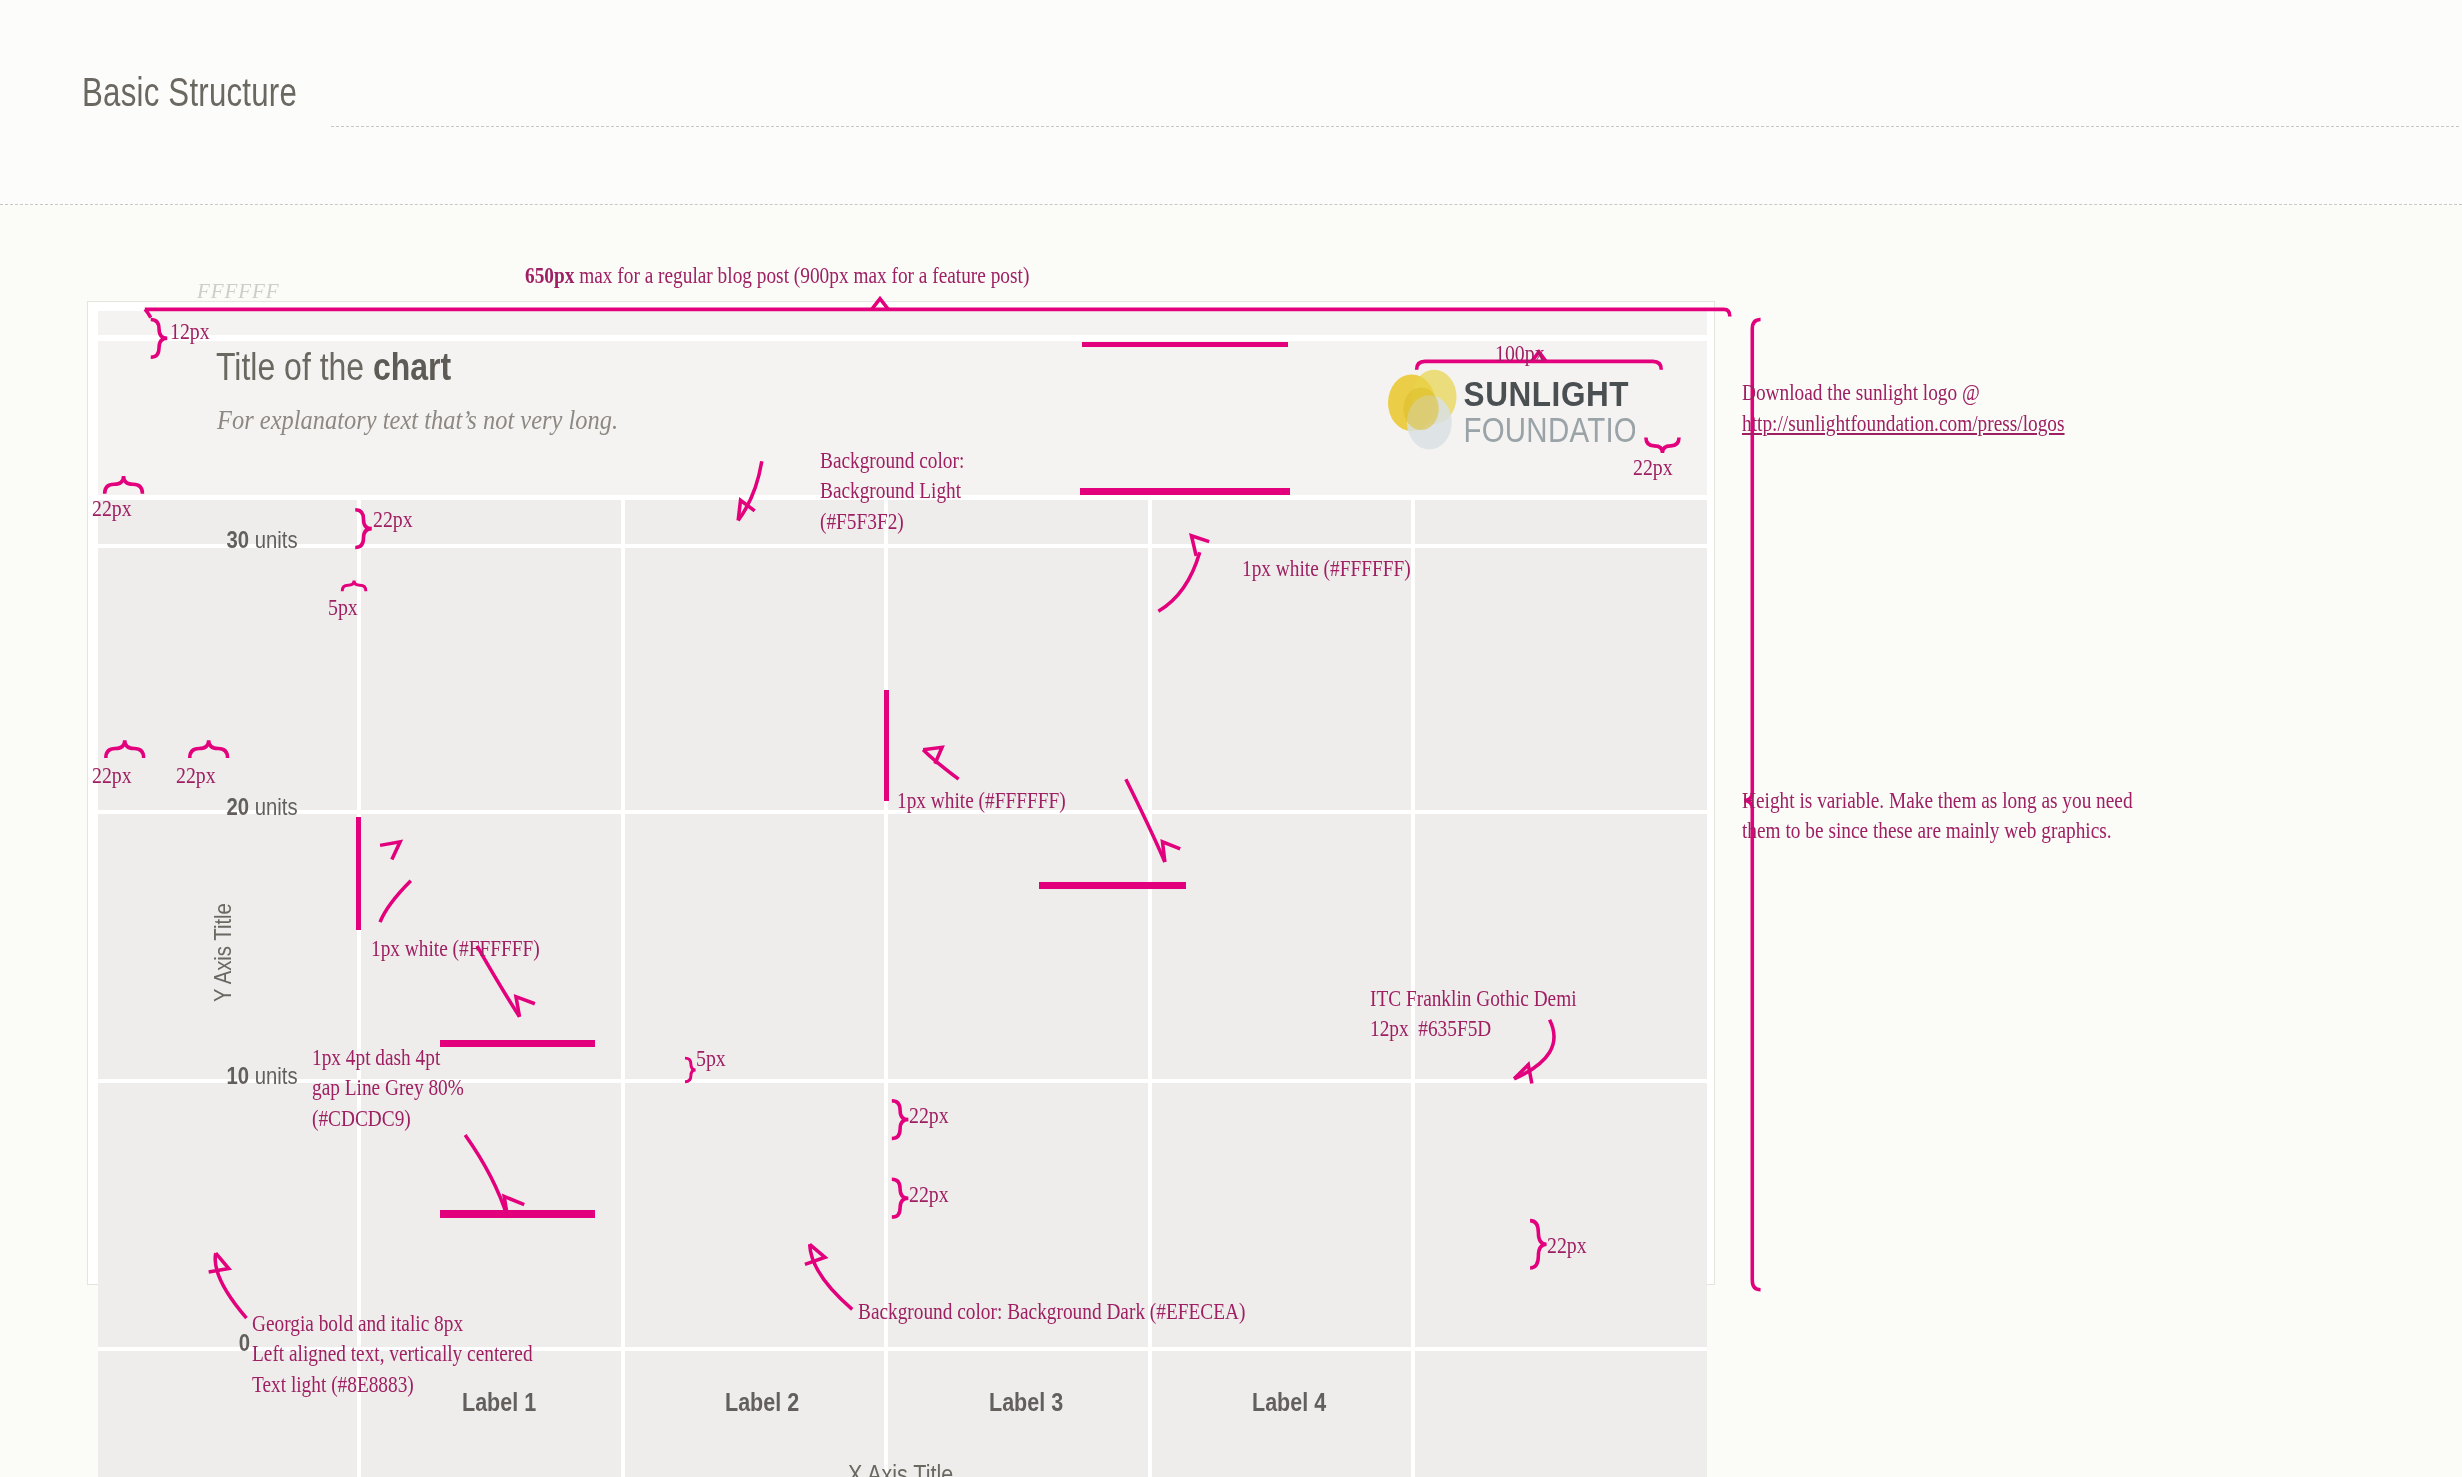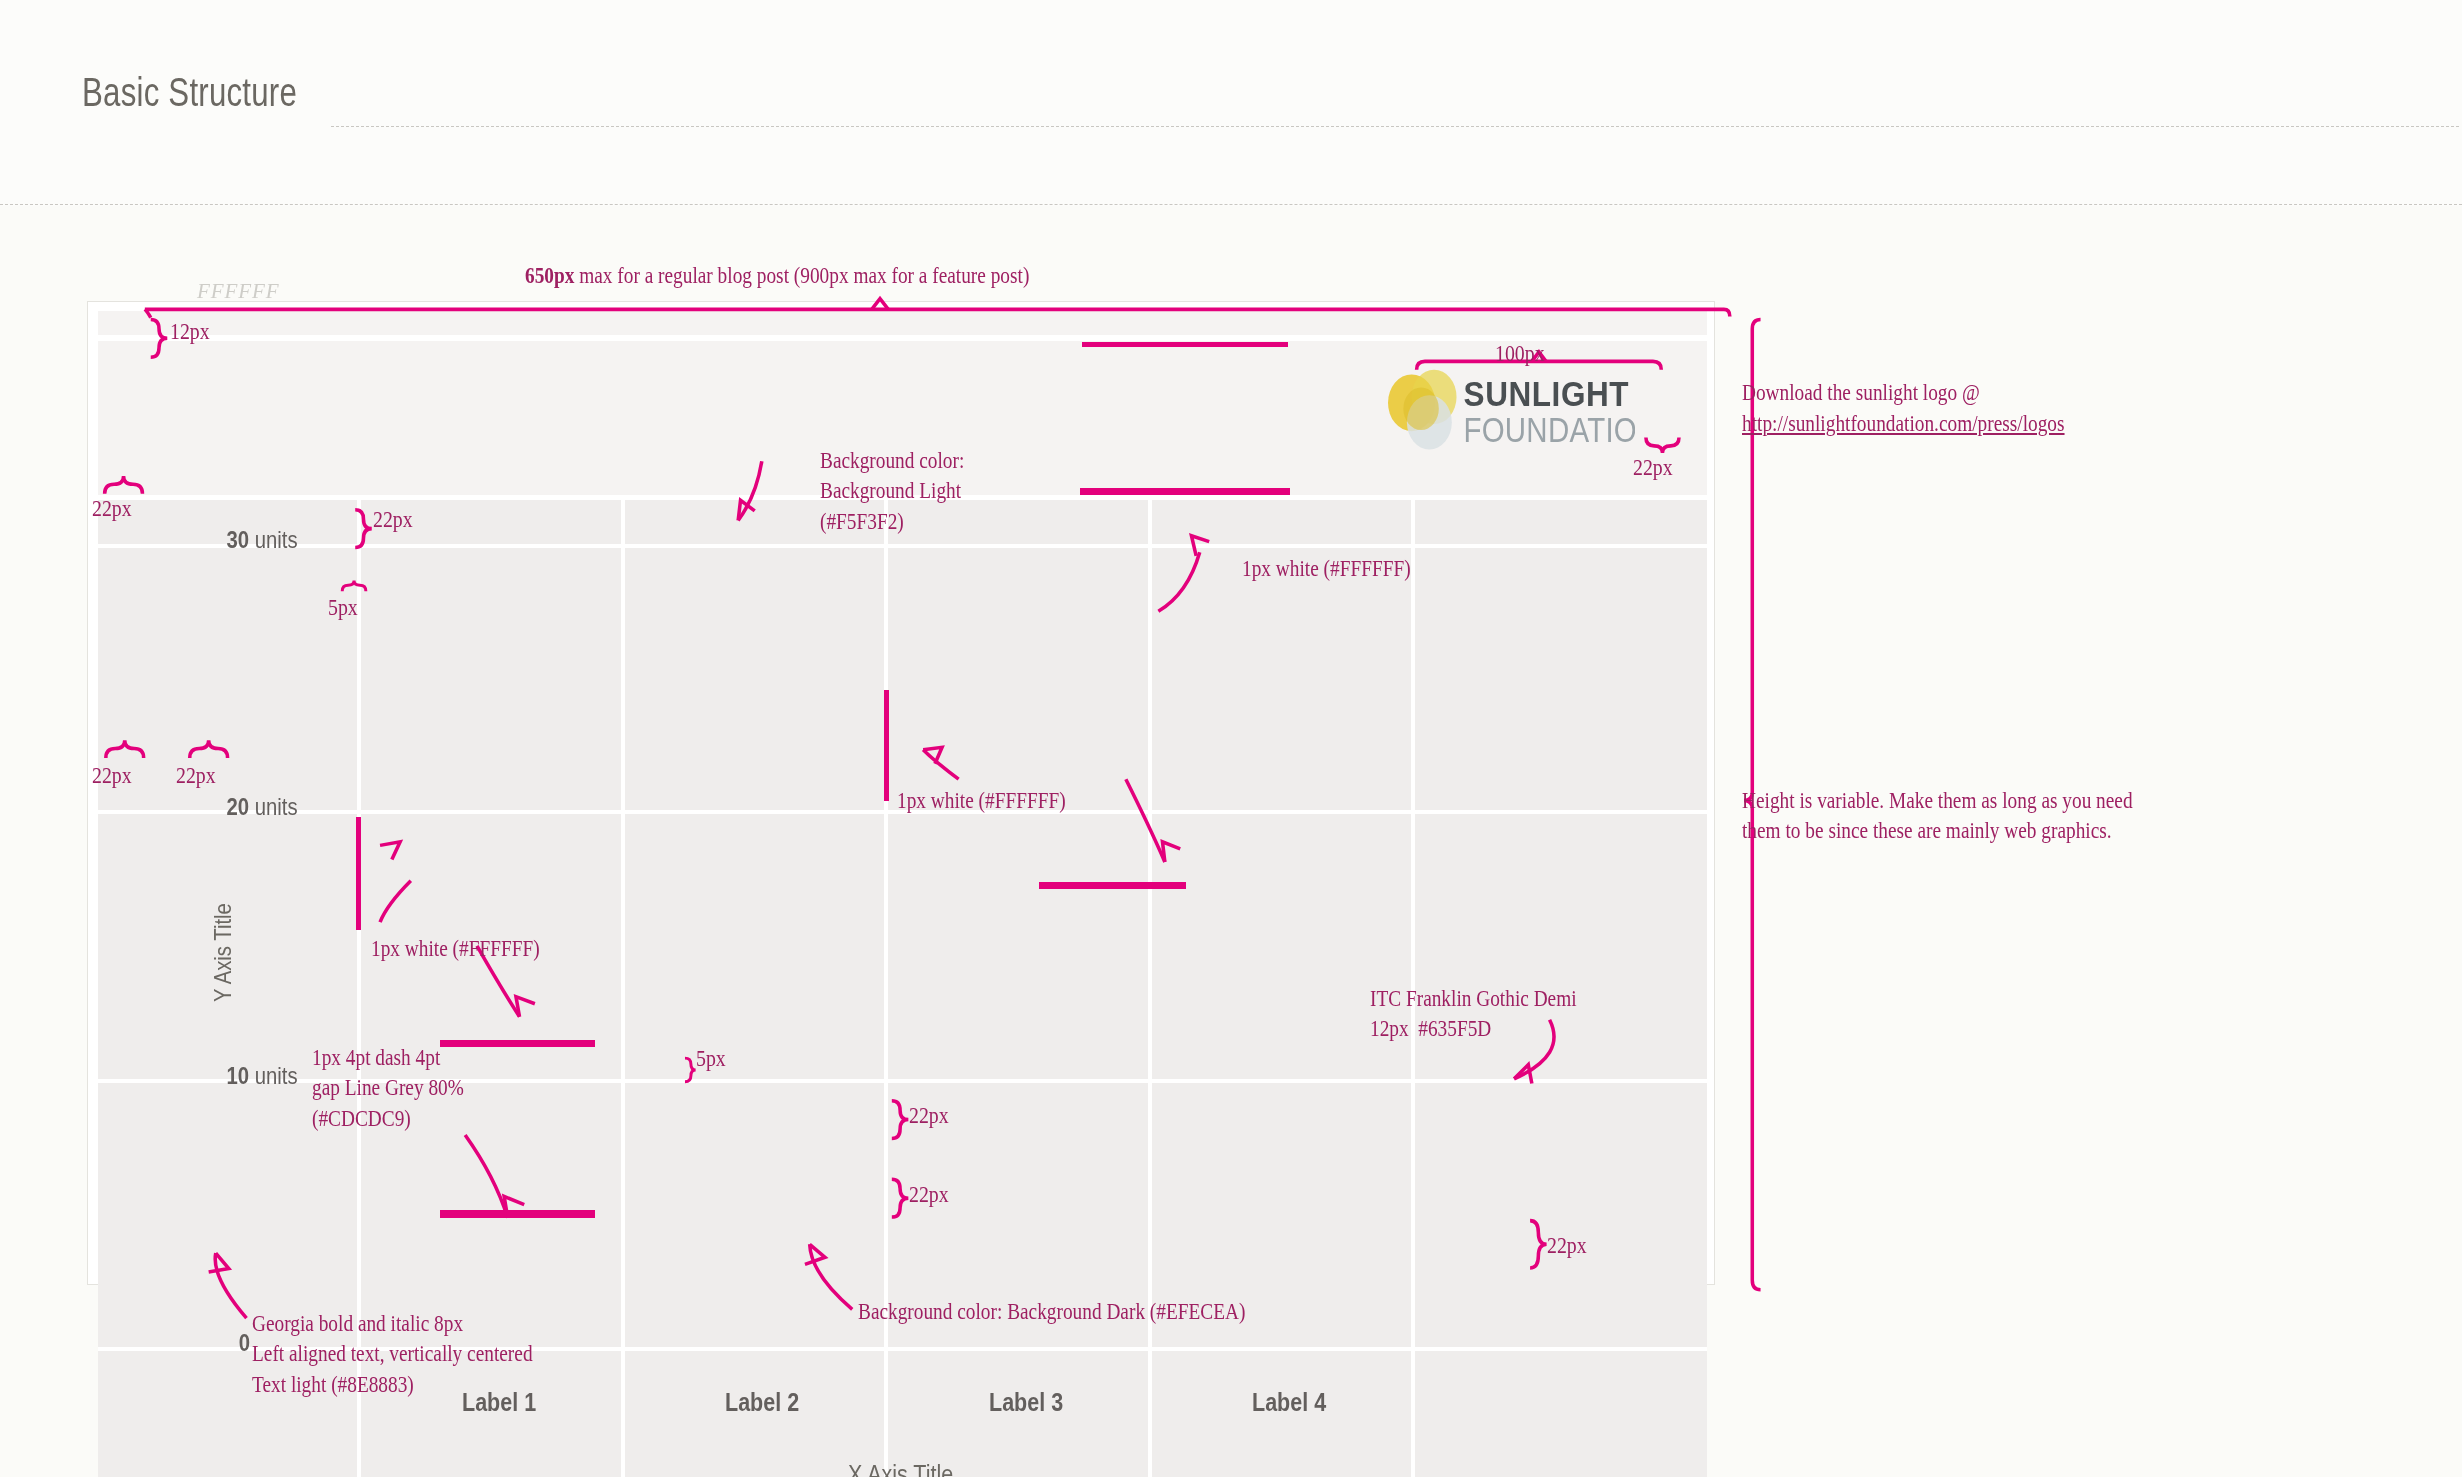--- a/index.html
+++ b/index.html
@@ -246,20 +246,24 @@
   <div class="rule-dashed-top2"></div>
   <div class="panel-bg"></div>
 
   <div class="example-label">FFFFFF</div>
 
   <div class="chart-card">
 
     <div class="chart-light"></div>
     <div class="top-strip"></div>
 
+    <div class="chart-header" style="background:transparent">
+      <div class="chart-title"><span>Title of the </span><b>chart</b></div>
+      <div class="chart-subtitle">For explanatory text that’s not very long.</div>
+    </div>
 
     <div class="hdr-sep"></div>
 
     <div class="plot">
 
       <div class="grid-h" style="top:44px"></div>
       <div class="grid-h" style="top:310px"></div>
       <div class="grid-h" style="top:579px"></div>
       <div class="grid-h" style="top:847px"></div>
 

